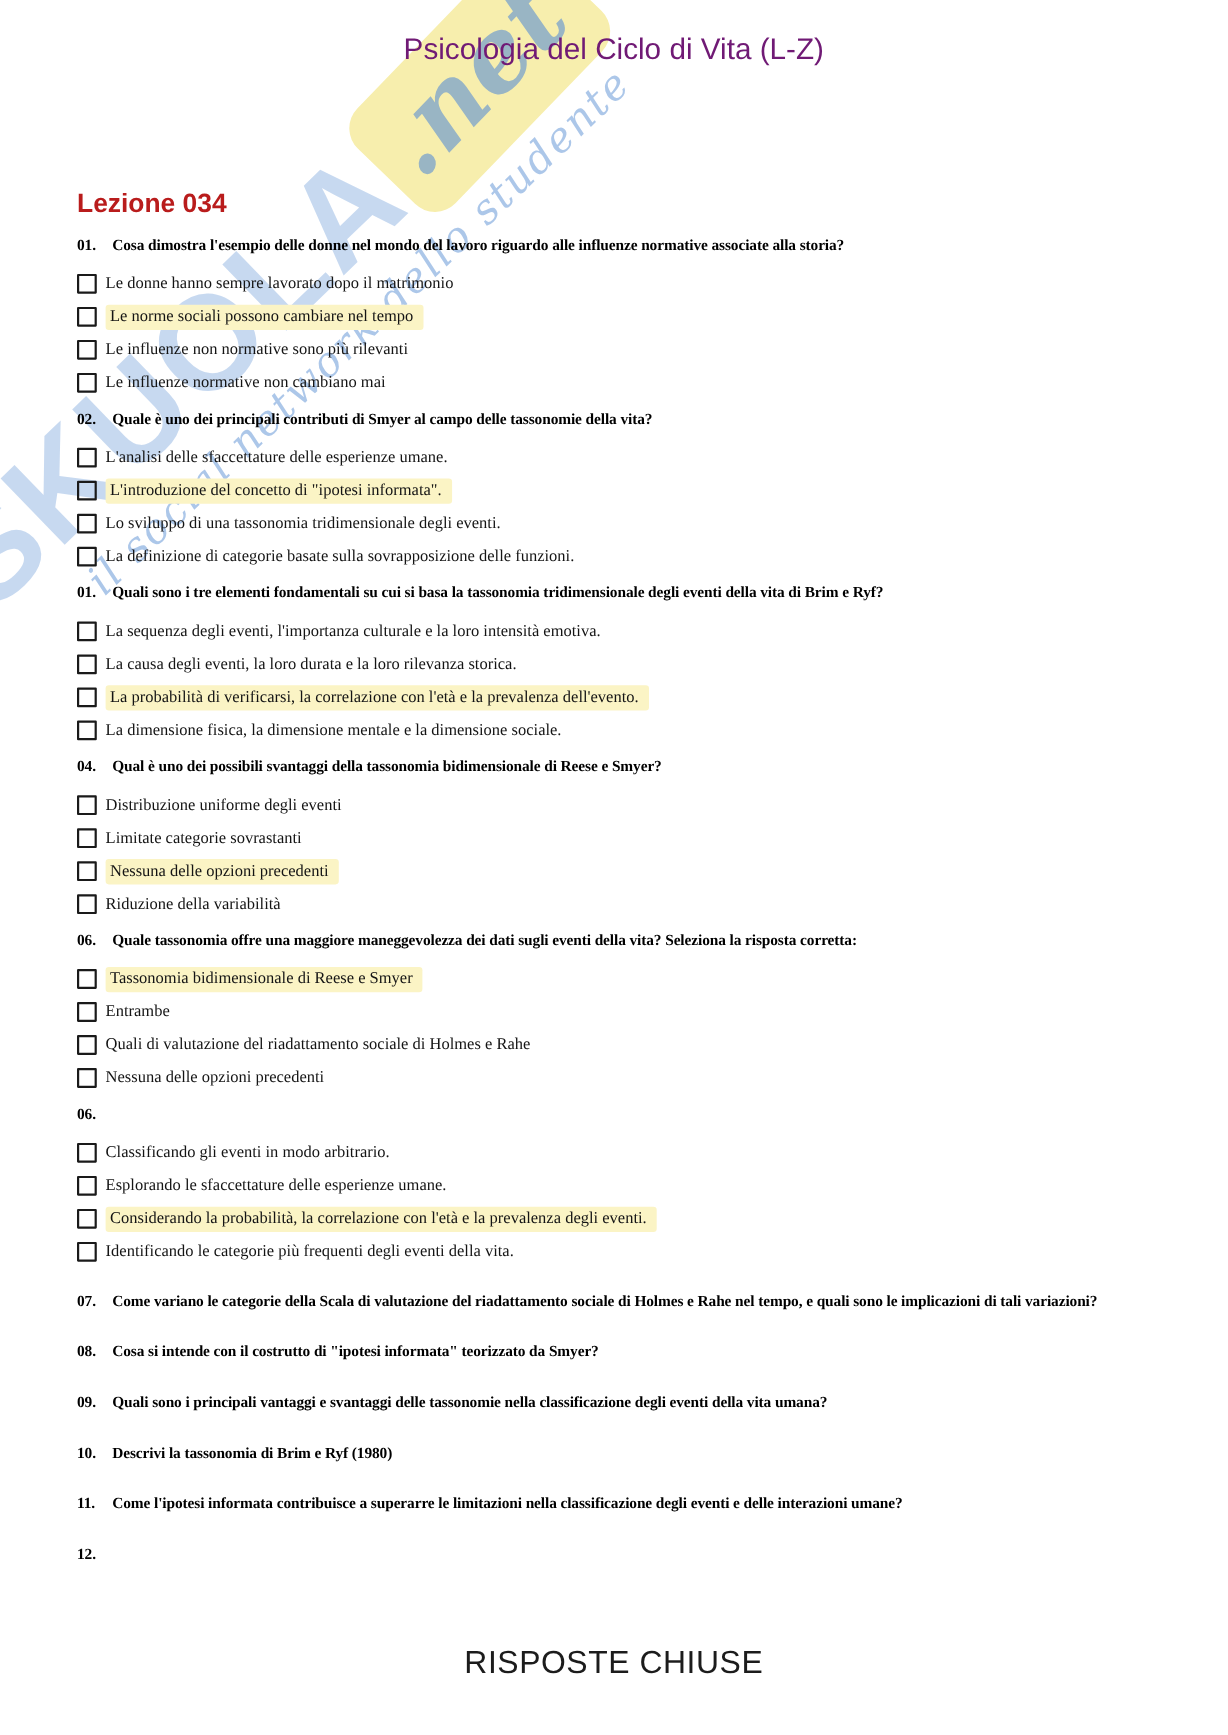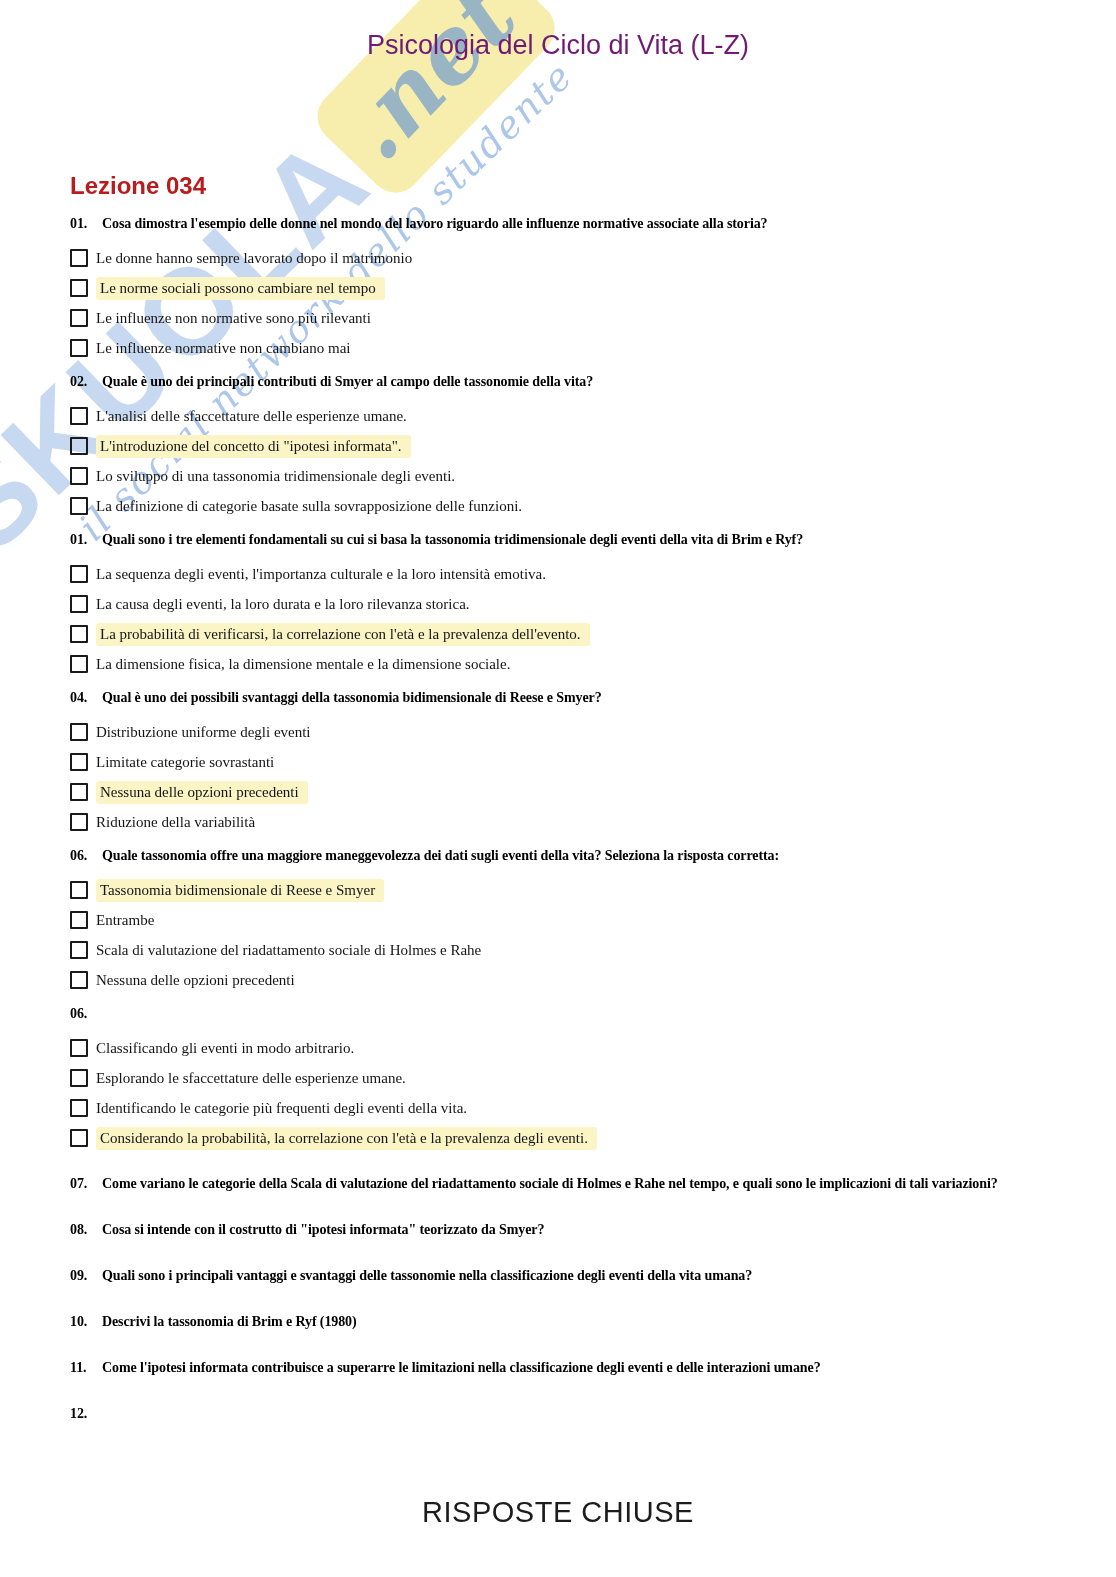--- a/index.html
+++ b/index.html
@@ -195,46 +195,46 @@
         <div class="opt">
           <span class="cb"></span>
           <span class="opt-label hl">Tassonomia bidimensionale di Reese e Smyer</span>
         </div>
         <div class="opt">
           <span class="cb"></span>
           <span class="opt-label">Entrambe</span>
         </div>
         <div class="opt">
           <span class="cb"></span>
-          <span class="opt-label">Scala di valutazione del riadattamento sociale di Holmes e Rahe</span>
+          <span class="opt-label">Quali di valutazione del riadattamento sociale di Holmes e Rahe</span>
         </div>
         <div class="opt">
           <span class="cb"></span>
           <span class="opt-label">Nessuna delle opzioni precedenti</span>
         </div>
       </div>
       <div class="q closed">
         <div class="q-line">
           <span class="q-num">06.</span>
         </div>
         <div class="opt">
           <span class="cb"></span>
           <span class="opt-label">Classificando gli eventi in modo arbitrario.</span>
         </div>
         <div class="opt">
           <span class="cb"></span>
           <span class="opt-label">Esplorando le sfaccettature delle esperienze umane.</span>
         </div>
         <div class="opt">
           <span class="cb"></span>
+          <span class="opt-label hl">Considerando la probabilità, la correlazione con l'età e la prevalenza degli eventi.</span>
+        </div>
+        <div class="opt">
+          <span class="cb"></span>
           <span class="opt-label">Identificando le categorie più frequenti degli eventi della vita.</span>
-        </div>
-        <div class="opt">
-          <span class="cb"></span>
-          <span class="opt-label hl">Considerando la probabilità, la correlazione con l'età e la prevalenza degli eventi.</span>
         </div>
       </div>
       <div class="q open">
         <div class="q-line">
           <span class="q-num">07.</span>
           <span class="q-text">Come variano le categorie della Scala di valutazione del riadattamento sociale di Holmes e Rahe nel tempo, e quali sono le implicazioni di tali variazioni?</span>
         </div>
       </div>
       <div class="q open">
         <div class="q-line">

